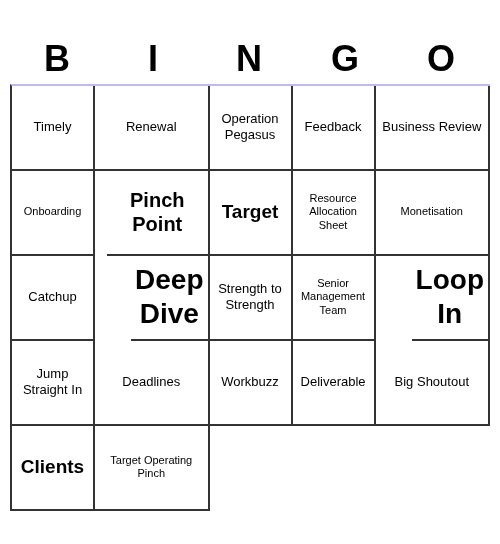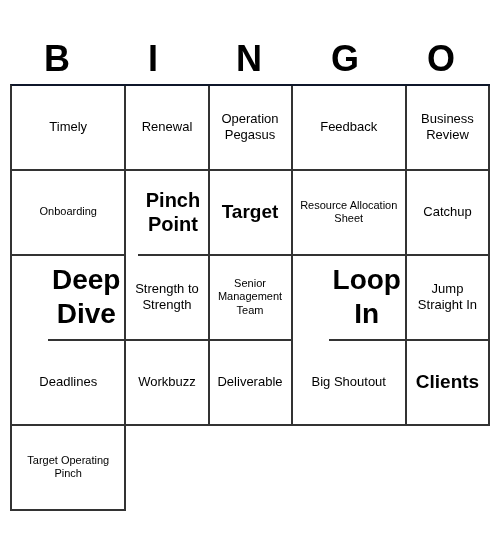--- a/index.html
+++ b/index.html
@@ -32,21 +32,21 @@
     .bingo-header .header-cell {
       font-size: 36px;
       font-weight: bold;
       padding: 4px 0;
       letter-spacing: 2px;
     }
 
     .bingo-grid {
       display: grid;
       grid-template-columns: repeat(5, 1fr);
-      border-top: 2px solid #0f172a;
+      border-top: 2px solid #c4b5fd;
       border-left: 2px solid #333;
     }
 
     .bingo-cell {
       border-right: 2px solid #333;
       border-bottom: 2px solid #333;
       min-height: 85px;
       display: flex;
       align-items: center;
       justify-content: center;
@@ -91,20 +91,21 @@
   <div class="bingo-grid" id="grid">
   <div class="bingo-cell">Timely</div>
       <div class="bingo-cell">Renewal</div>
       <div class="bingo-cell">Operation Pegasus</div>
       <div class="bingo-cell">Feedback</div>
       <div class="bingo-cell">Business Review</div>
       <div class="bingo-cell small-text">Onboarding</div>
       <div class="bingo-cell large-text">Pinch Point</div>
       <div class="bingo-cell xlarge-text">Target</div>
       <div class="bingo-cell small-text">Resource Allocation Sheet</div>
+      <div class="bingo-cell small-text">Monetisation</div>
       <div class="bingo-cell">Catchup</div>
       <div class="bingo-cell xxlarge-text">Deep Dive</div>
       <div class="bingo-cell">Strength to Strength</div>
       <div class="bingo-cell small-text">Senior Management Team</div>
       <div class="bingo-cell xxlarge-text">Loop In</div>
       <div class="bingo-cell">Jump Straight In</div>
       <div class="bingo-cell">Deadlines</div>
       <div class="bingo-cell">Workbuzz</div>
       <div class="bingo-cell">Deliverable</div>
       <div class="bingo-cell">Big Shoutout</div>

